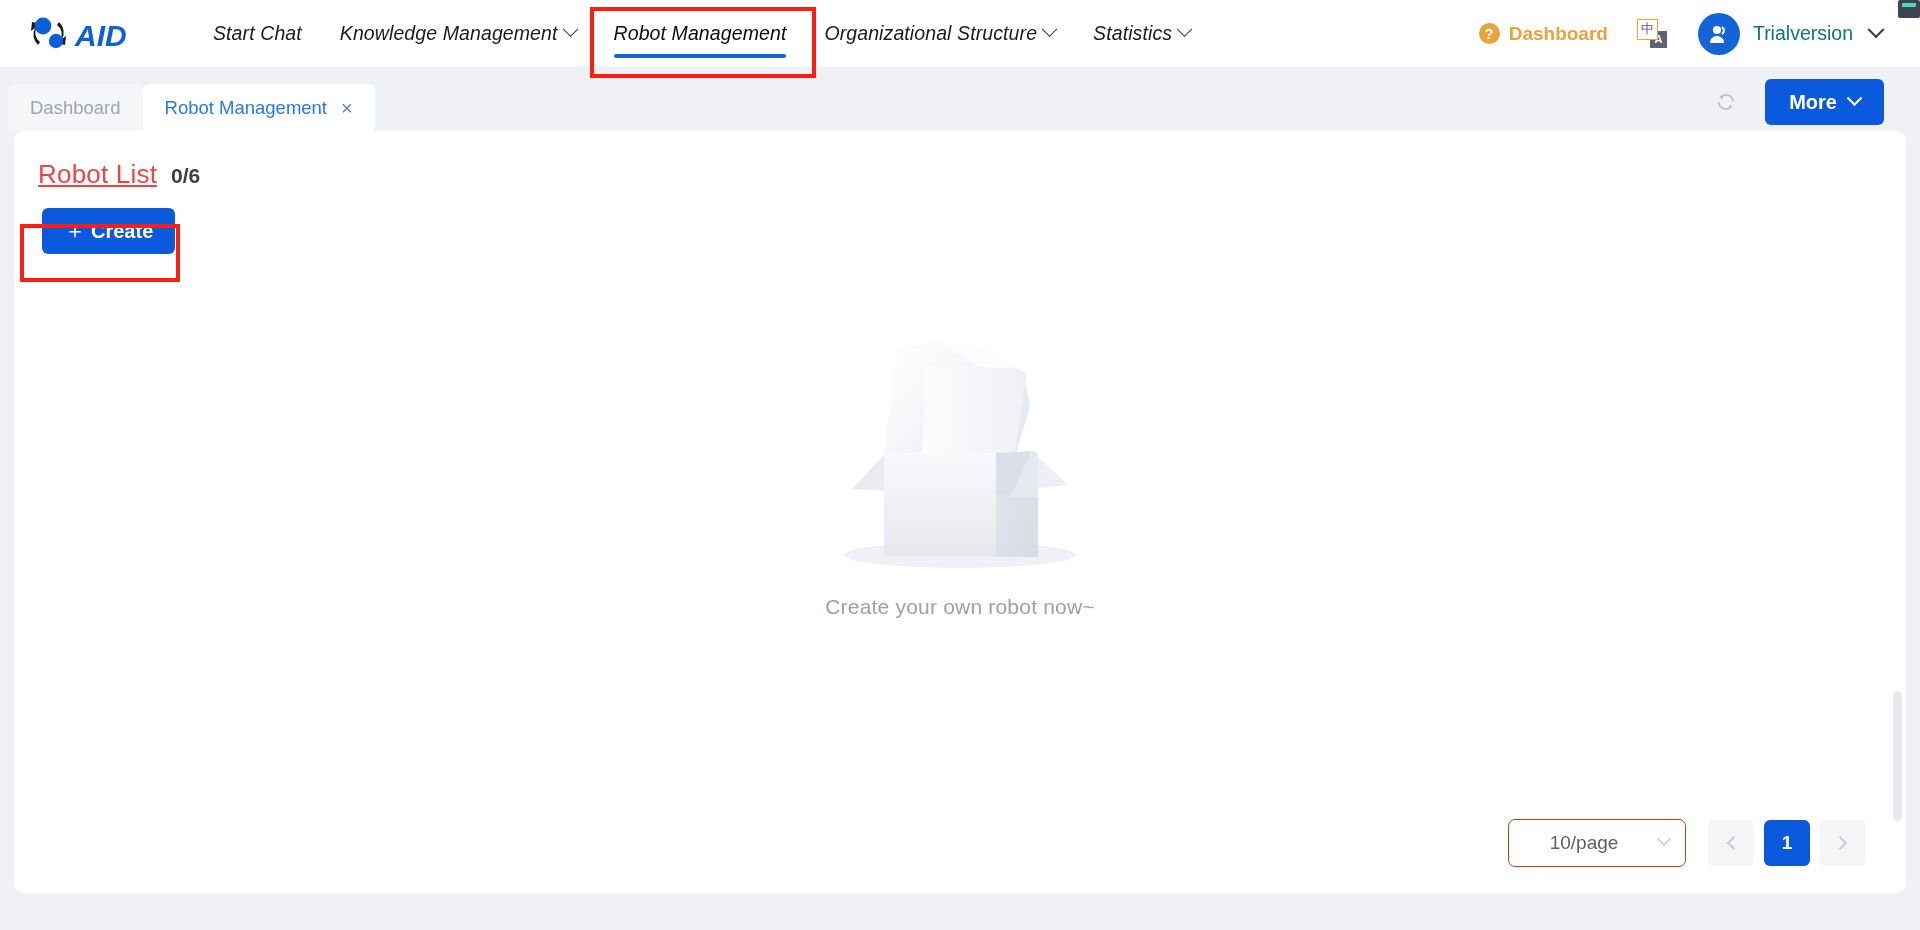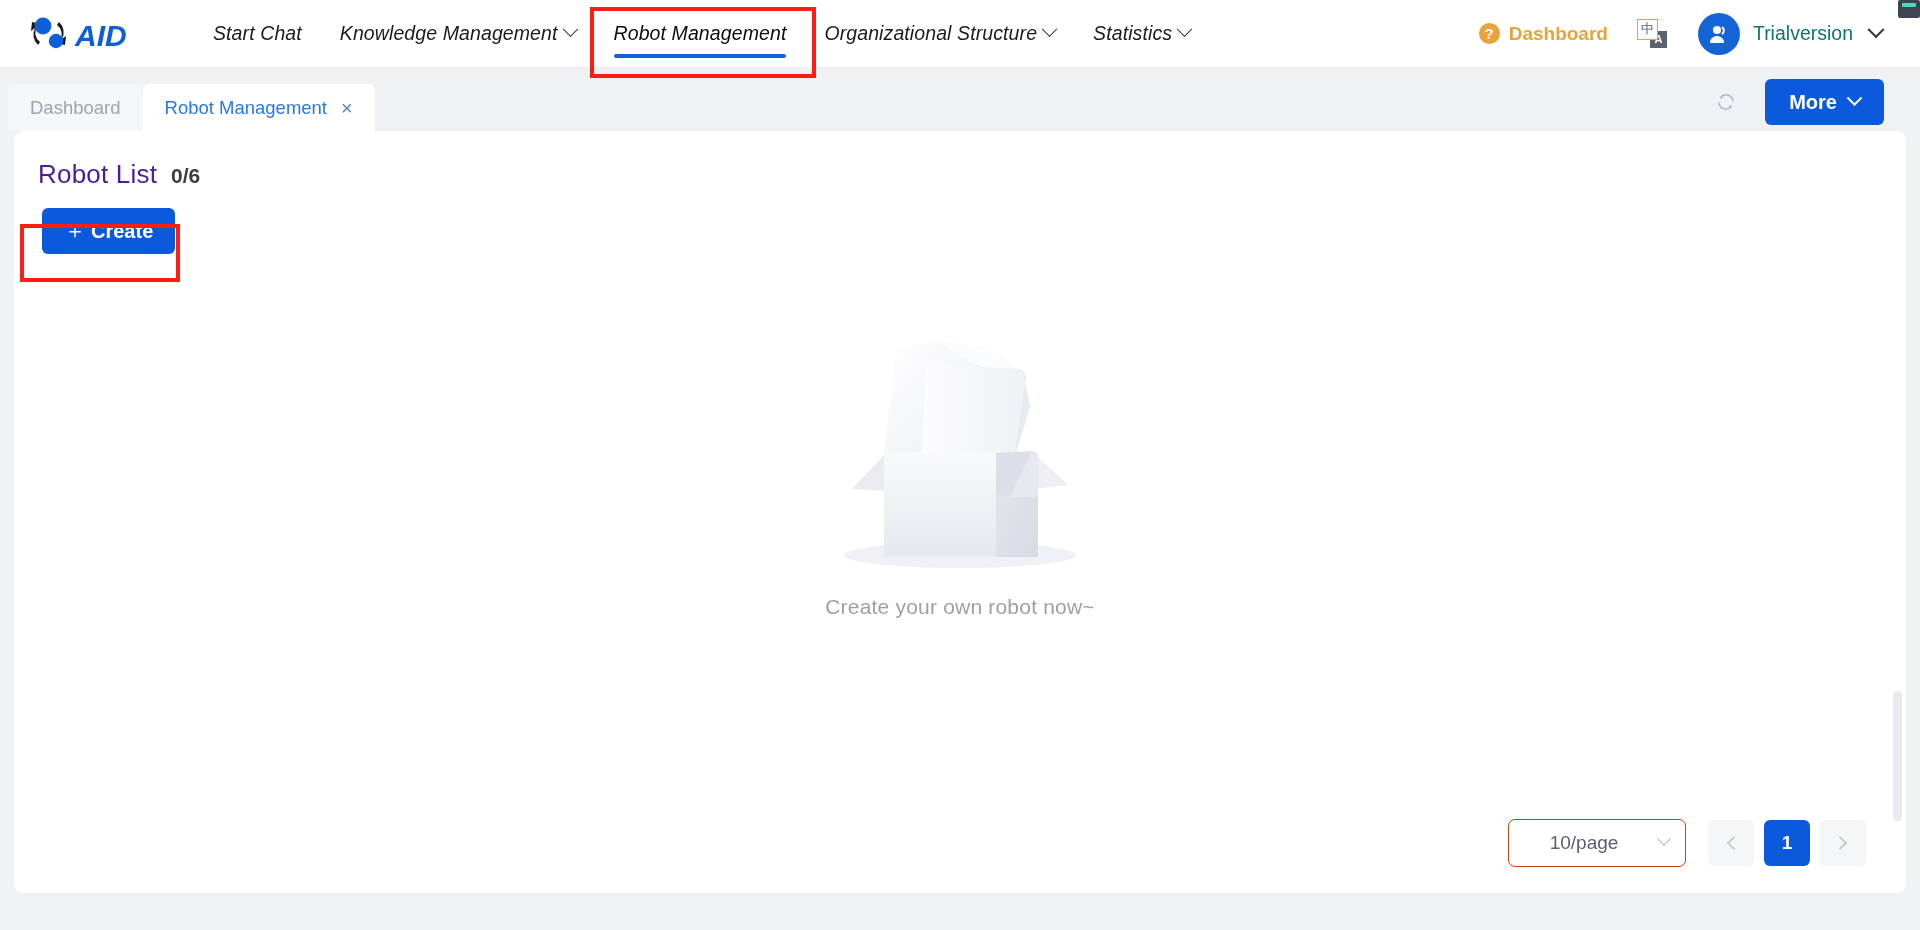--- a/index.html
+++ b/index.html
@@ -242,22 +242,23 @@
   }
 
   .list-title-row {
     display: flex;
     align-items: baseline;
     gap: 14px;
     padding: 28px 0 0 24px;
   }
   .list-title {
     font-size: 26px;
-    color: #4c1d95;
+    color: #ef4444;
     letter-spacing: 0.2px;
+    text-decoration: underline;
   }
   .list-count {
     font-size: 21px;
     font-weight: bold;
     color: #3d3d3d;
   }
 
   .create-row { padding: 18px 0 0 28px; }
   .create-btn {
     display: inline-flex;

